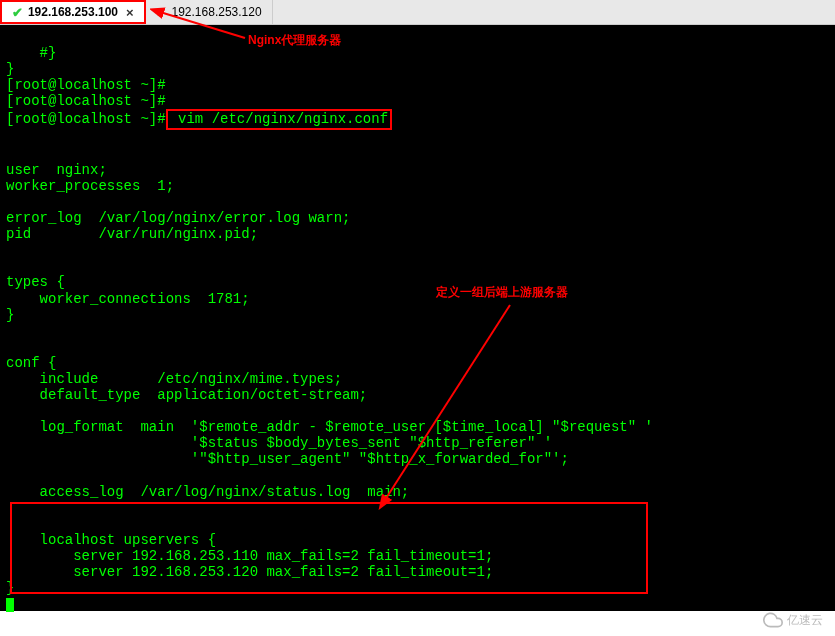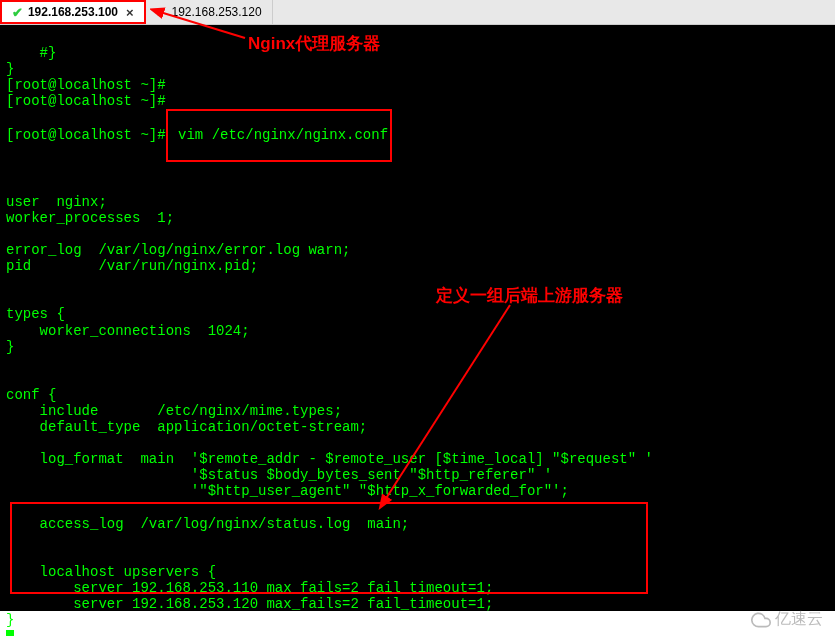--- a/index.html
+++ b/index.html
@@ -52,50 +52,50 @@
       padding: 4px 6px;
       line-height: 1.15;
       font-family: "Consolas","Courier New",monospace;
       font-size: 14px;
       position: relative;
       white-space: pre;
     }
     .red-box-cmd {
       border: 2px solid red;
       display: inline-block;
-      padding: 16px 2px;
+      padding: 0 2px;
     }
     .red-box-block {
       border: 2px solid red;
       position: absolute;
     }
     .annotation {
       position: absolute;
       color: red;
       font-family: "SimSun","Microsoft YaHei",sans-serif;
-      font-size: 17px;
+      font-size: 12px;
       font-weight: bold;
     }
     .arrow-svg {
       position: absolute;
       pointer-events: none;
     }
     .cursor-block {
       background: #00ff00;
       display: inline-block;
       width: 8px;
       height: 14px;
       vertical-align: bottom;
     }
     .watermark {
       position: absolute;
       bottom: 6px;
       right: 12px;
       font-family: Arial, sans-serif;
-      font-size: 16px;
+      font-size: 12px;
       color: #bbb;
       display: flex;
       align-items: center;
       gap: 4px;
     }
     .watermark-icon {
       width: 20px;
       height: 20px;
     }
   </style>
@@ -123,21 +123,21 @@
 
 <span></span>
 <span>user  nginx;</span>
 <span>worker_processes  1;</span>
 
 <span>error_log  /var/log/nginx/error.log warn;</span>
 <span>pid        /var/run/nginx.pid;</span>
 
 <span></span>
 <span>types {</span>
-<span>    worker_connections  1024;</span>
+<span>    worker_connections  1781;</span>
 <span>}</span>
 
 <span></span>
 <span>conf {</span>
 <span>    include       /etc/nginx/mime.types;</span>
 <span>    default_type  application/octet-stream;</span>
 
 <span>    log_format  main  '$remote_addr - $remote_user [$time_local] "$request" '</span>
 <span>                      '$status $body_bytes_sent "$http_referer" '</span>
 <span>                      '"$http_user_agent" "$http_x_forwarded_for"';</span>

